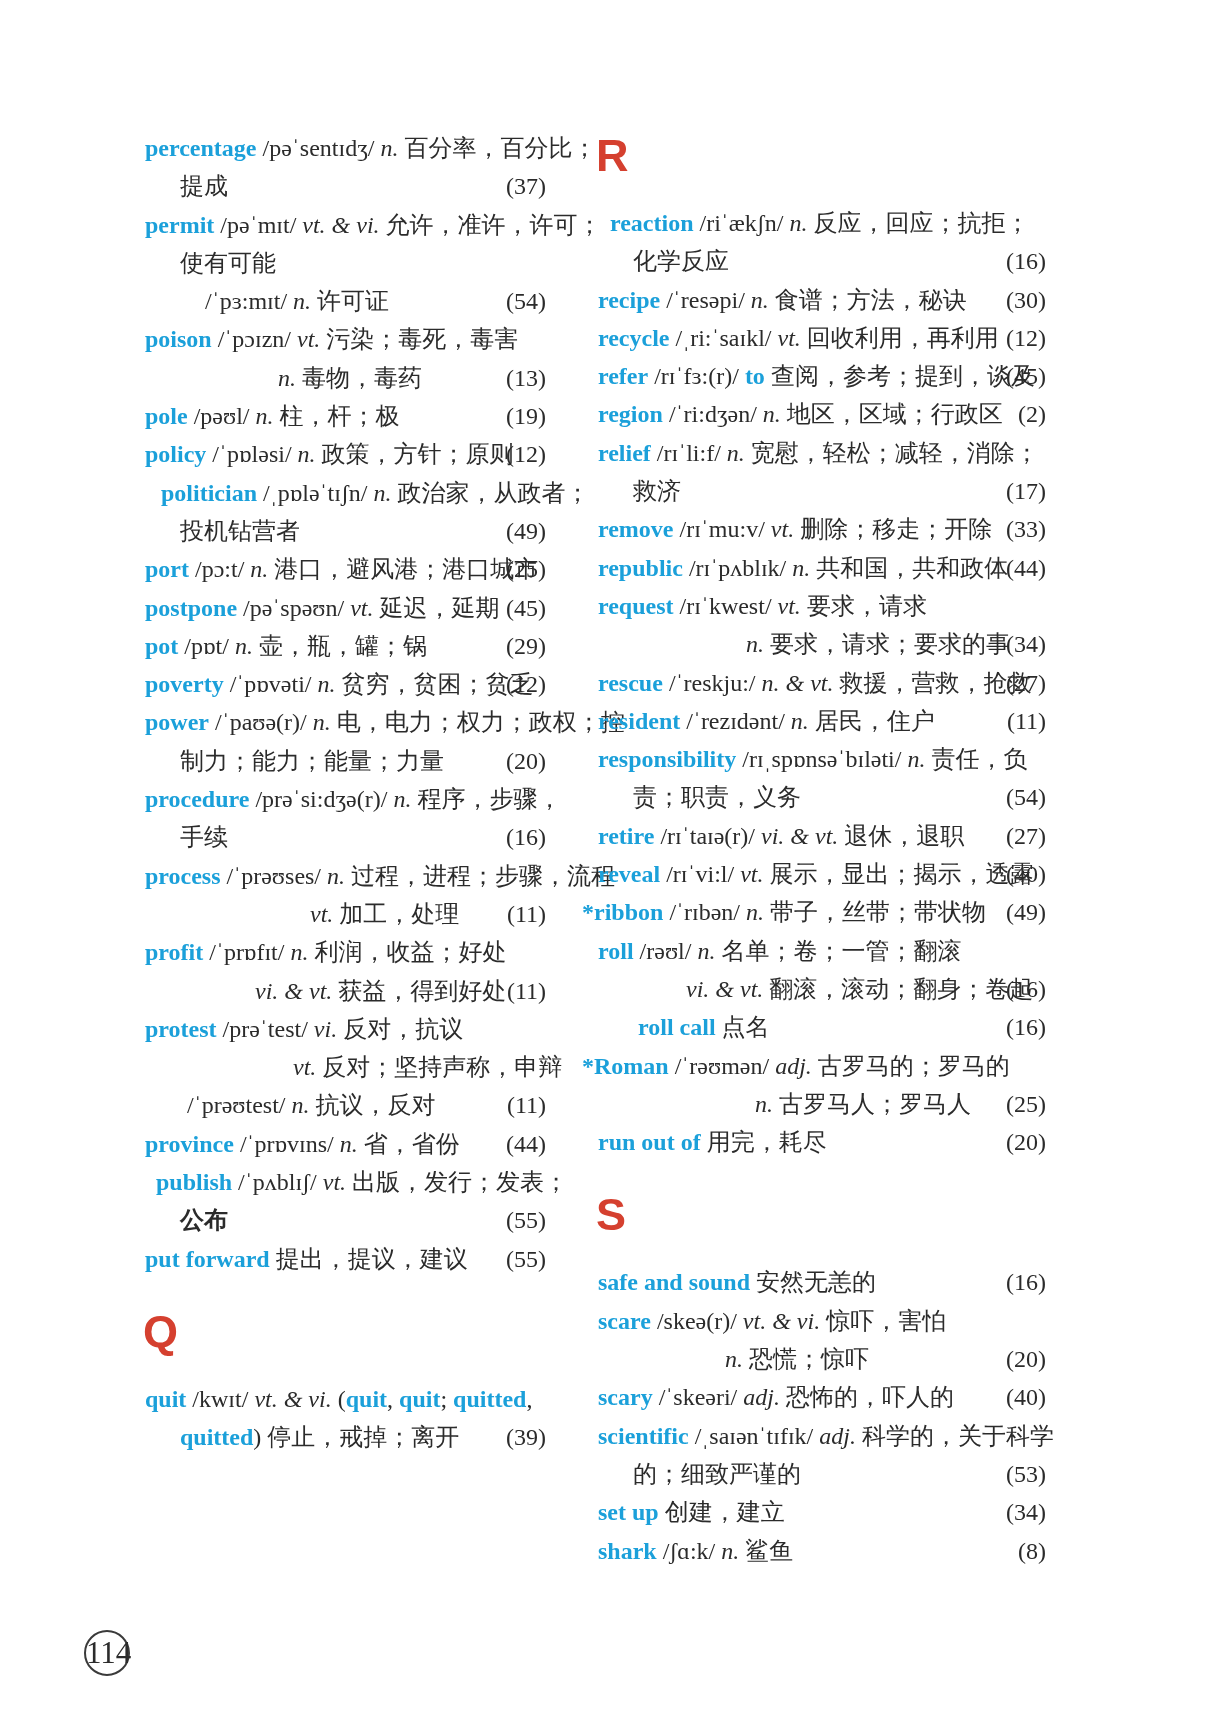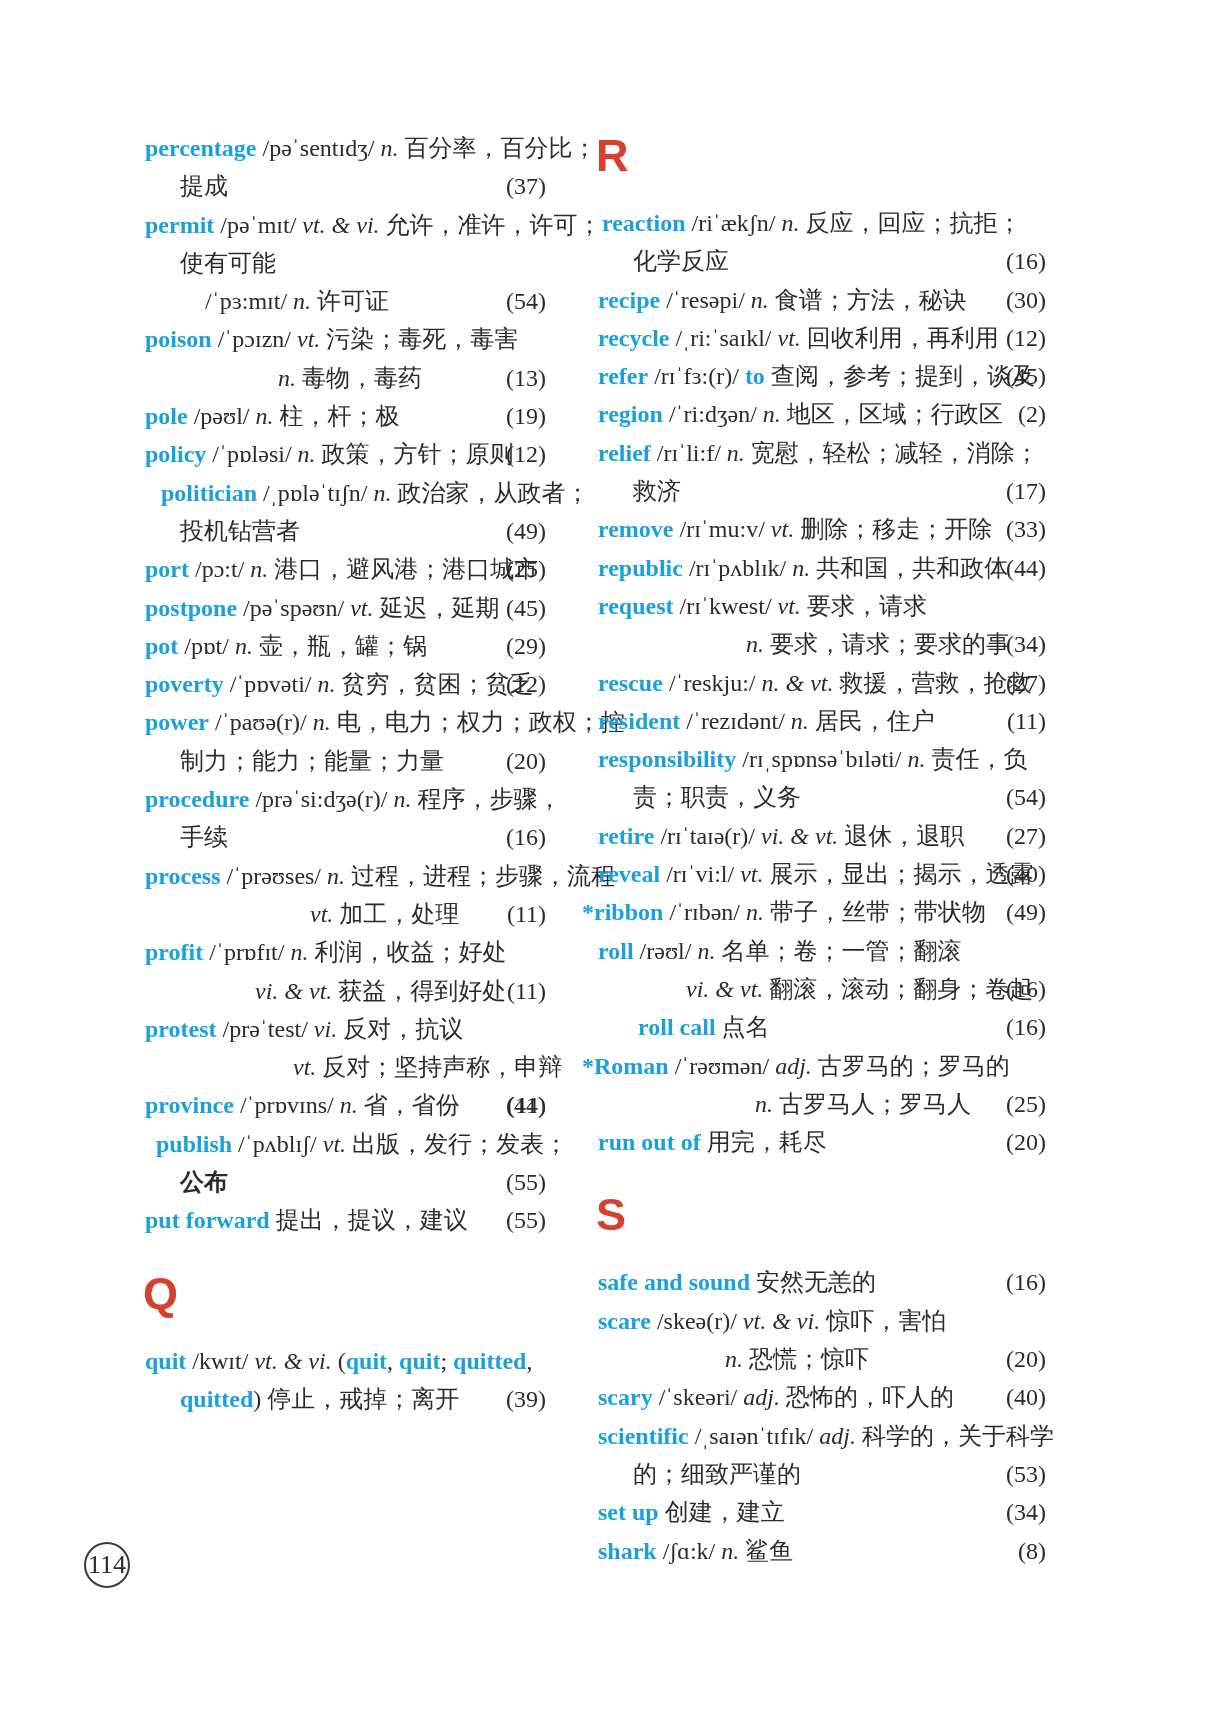--- a/index.html
+++ b/index.html
@@ -32,26 +32,26 @@
   .section-letter{
     font-family:"Liberation Sans","DejaVu Sans",sans-serif;
     font-weight:bold;
     font-size:45px;
     line-height:56px;
     color:var(--section-color);
     margin:26px 0 20px -2px;
   }
   .page-badge{
     position:absolute;
-    left:84px;top:1542px;
+    left:84px;top:1630px;
     width:46px;height:46px;
     border:2px solid #3a3a3a;
     border-radius:50%;
-    display:flex;align-items:center;justify-content:center;
-    font-size:26px;
+    display:flex;align-items:center;
+    font-size:31px;
     font-family:"Liberation Serif","DejaVu Serif",serif;
     box-sizing:border-box;
   }
 </style>
 </head>
 <body>
 
 <div class="page">
   <div class="col col-left">
       <div class="line"><span class="line-text" style="margin-left: 0px;"><span class="hw">percentage</span><span class="txt"> /pəˈsentɪdʒ/ </span><span class="pos">n.</span><span class="txt"> 百分率，百分比；</span></span></div>
@@ -72,32 +72,32 @@
       <div class="line"><span class="line-text" style="margin-left: 0px;"><span class="hw">power</span><span class="txt"> /ˈpaʊə(r)/ </span><span class="pos">n.</span><span class="txt"> 电，电力；权力；政权；控</span></span></div>
       <div class="line"><span class="line-text" style="margin-left: 35px;"><span class="txt">制力；能力；能量；力量</span></span><span class="ref">(20)</span></div>
       <div class="line"><span class="line-text" style="margin-left: 0px;"><span class="hw">procedure</span><span class="txt"> /prəˈsi:dʒə(r)/ </span><span class="pos">n.</span><span class="txt"> 程序，步骤，</span></span></div>
       <div class="line"><span class="line-text" style="margin-left: 35px;"><span class="txt">手续</span></span><span class="ref">(16)</span></div>
       <div class="line"><span class="line-text" style="margin-left: 0px;"><span class="hw">process</span><span class="txt"> /ˈprəʊses/ </span><span class="pos">n.</span><span class="txt"> 过程，进程；步骤，流程</span></span></div>
       <div class="line"><span class="line-text" style="margin-left: 165px;"><span class="pos">vt.</span><span class="txt"> 加工，处理</span></span><span class="ref">(11)</span></div>
       <div class="line"><span class="line-text" style="margin-left: 0px;"><span class="hw">profit</span><span class="txt"> /ˈprɒfɪt/ </span><span class="pos">n.</span><span class="txt"> 利润，收益；好处</span></span></div>
       <div class="line"><span class="line-text" style="margin-left: 110px;"><span class="pos">vi. &amp; vt.</span><span class="txt"> 获益，得到好处</span></span><span class="ref">(11)</span></div>
       <div class="line"><span class="line-text" style="margin-left: 0px;"><span class="hw">protest</span><span class="txt"> /prəˈtest/ </span><span class="pos">vi.</span><span class="txt"> 反对，抗议</span></span></div>
       <div class="line"><span class="line-text" style="margin-left: 148px;"><span class="pos">vt.</span><span class="txt"> 反对；坚持声称，申辩</span></span></div>
-      <div class="line"><span class="ref">(11)</span></div>
+      <div class="line"><span class="line-text" style="margin-left: 42px;"><span class="txt">/ˈprəʊtest/ </span><span class="pos">n.</span><span class="txt"> 抗议，反对</span></span><span class="ref">(11)</span></div>
       <div class="line"><span class="line-text" style="margin-left: 0px;"><span class="hw">province</span><span class="txt"> /ˈprɒvɪns/ </span><span class="pos">n.</span><span class="txt"> 省，省份</span></span><span class="ref">(44)</span></div>
       <div class="line"><span class="line-text" style="margin-left: 11px;"><span class="hw">publish</span><span class="txt"> /ˈpʌblɪʃ/ </span><span class="pos">vt.</span><span class="txt"> 出版，发行；发表；</span></span></div>
       <div class="line"><span class="line-text" style="margin-left: 35px; font-weight: bold;"><span class="txt">公布</span></span><span class="ref">(55)</span></div>
       <div class="line"><span class="line-text" style="margin-left: 0px;"><span class="hw">put forward</span><span class="txt"> 提出，提议，建议</span></span><span class="ref">(55)</span></div>
       <div class="section-letter">Q</div>
       <div class="line"><span class="line-text" style="margin-left: 0px;"><span class="hw">quit</span><span class="txt"> /kwɪt/ </span><span class="pos">vt. &amp; vi.</span><span class="txt"> (</span><span class="hw">quit</span><span class="txt">, </span><span class="hw">quit</span><span class="txt">; </span><span class="hw">quitted</span><span class="txt">,</span></span></div>
       <div class="line"><span class="line-text" style="margin-left: 35px;"><span class="hw">quitted</span><span class="txt">) 停止，戒掉；离开</span></span><span class="ref">(39)</span></div>
     </div>
   <div class="col col-right">
       <div class="section-letter">R</div>
-      <div class="line"><span class="line-text" style="margin-left: 4px;"><span class="hw">reaction</span><span class="txt"> /riˈækʃn/ </span><span class="pos">n.</span><span class="txt"> 反应，回应；抗拒；</span></span></div>
+      <div class="line"><span class="line-text" style="margin-left: 12px;"><span class="hw">reaction</span><span class="txt"> /riˈækʃn/ </span><span class="pos">n.</span><span class="txt"> 反应，回应；抗拒；</span></span></div>
       <div class="line"><span class="line-text" style="margin-left: 35px;"><span class="txt">化学反应</span></span><span class="ref">(16)</span></div>
       <div class="line"><span class="line-text" style="margin-left: 0px;"><span class="hw">recipe</span><span class="txt"> /ˈresəpi/ </span><span class="pos">n.</span><span class="txt"> 食谱；方法，秘诀</span></span><span class="ref">(30)</span></div>
       <div class="line"><span class="line-text" style="margin-left: 0px;"><span class="hw">recycle</span><span class="txt"> /ˌri:ˈsaɪkl/ </span><span class="pos">vt.</span><span class="txt"> 回收利用，再利用</span></span><span class="ref">(12)</span></div>
       <div class="line"><span class="line-text" style="margin-left: 0px;"><span class="hw">refer</span><span class="txt"> /rɪˈfɜ:(r)/ </span><span class="hw">to</span><span class="txt"> 查阅，参考；提到，谈及</span></span><span class="ref">(45)</span></div>
       <div class="line"><span class="line-text" style="margin-left: 0px;"><span class="hw">region</span><span class="txt"> /ˈri:dʒən/ </span><span class="pos">n.</span><span class="txt"> 地区，区域；行政区</span></span><span class="ref">(2)</span></div>
       <div class="line"><span class="line-text" style="margin-left: 0px;"><span class="hw">relief</span><span class="txt"> /rɪˈli:f/ </span><span class="pos">n.</span><span class="txt"> 宽慰，轻松；减轻，消除；</span></span></div>
       <div class="line"><span class="line-text" style="margin-left: 35px;"><span class="txt">救济</span></span><span class="ref">(17)</span></div>
       <div class="line"><span class="line-text" style="margin-left: 0px;"><span class="hw">remove</span><span class="txt"> /rɪˈmu:v/ </span><span class="pos">vt.</span><span class="txt"> 删除；移走；开除</span></span><span class="ref">(33)</span></div>
       <div class="line"><span class="line-text" style="margin-left: 0px;"><span class="hw">republic</span><span class="txt"> /rɪˈpʌblɪk/ </span><span class="pos">n.</span><span class="txt"> 共和国，共和政体</span></span><span class="ref">(44)</span></div>
       <div class="line"><span class="line-text" style="margin-left: 0px;"><span class="hw">request</span><span class="txt"> /rɪˈkwest/ </span><span class="pos">vt.</span><span class="txt"> 要求，请求</span></span></div>

